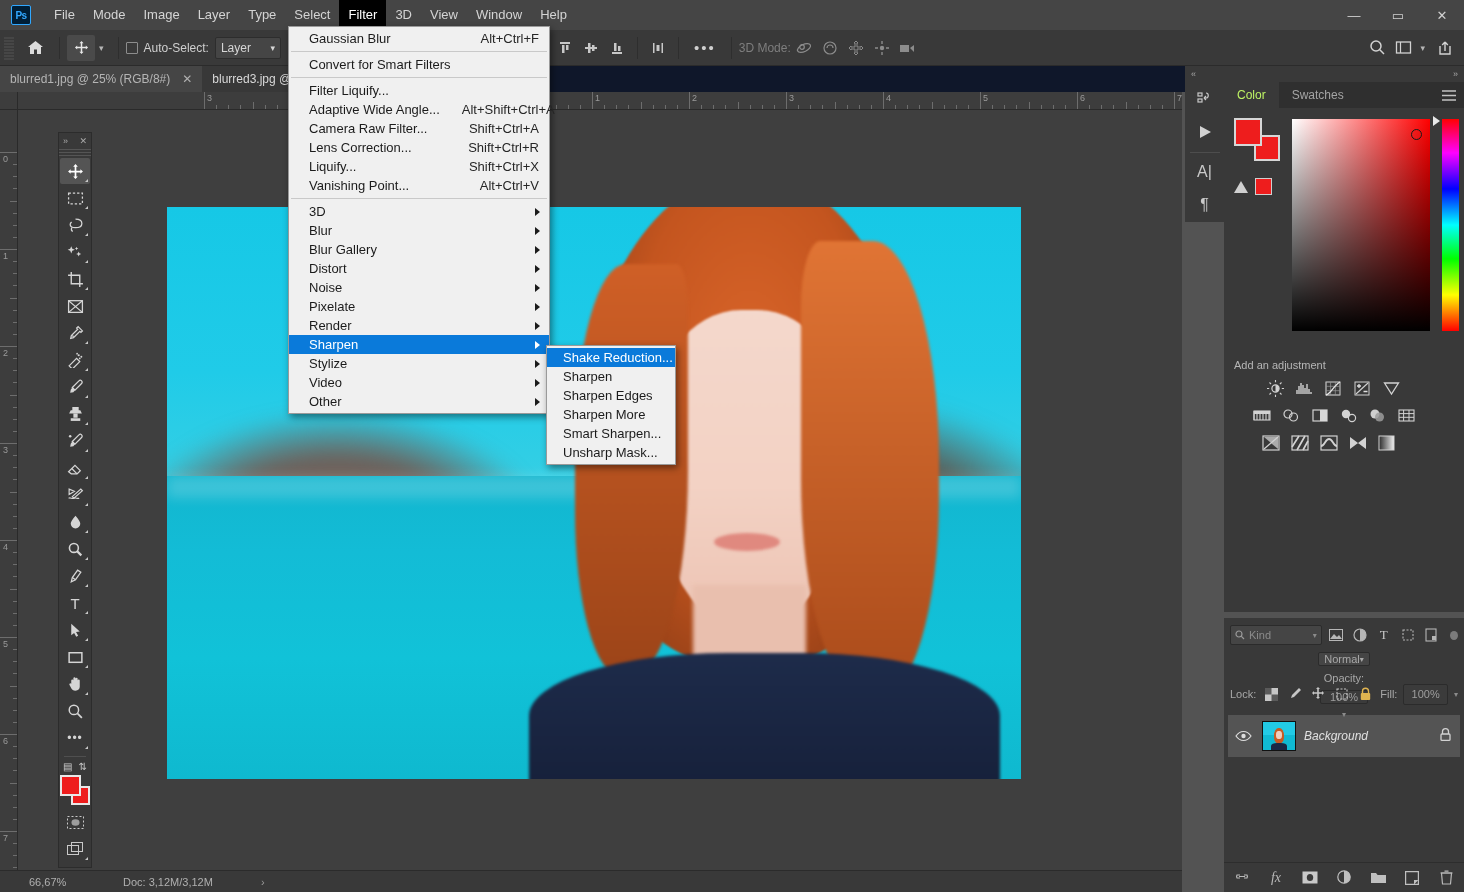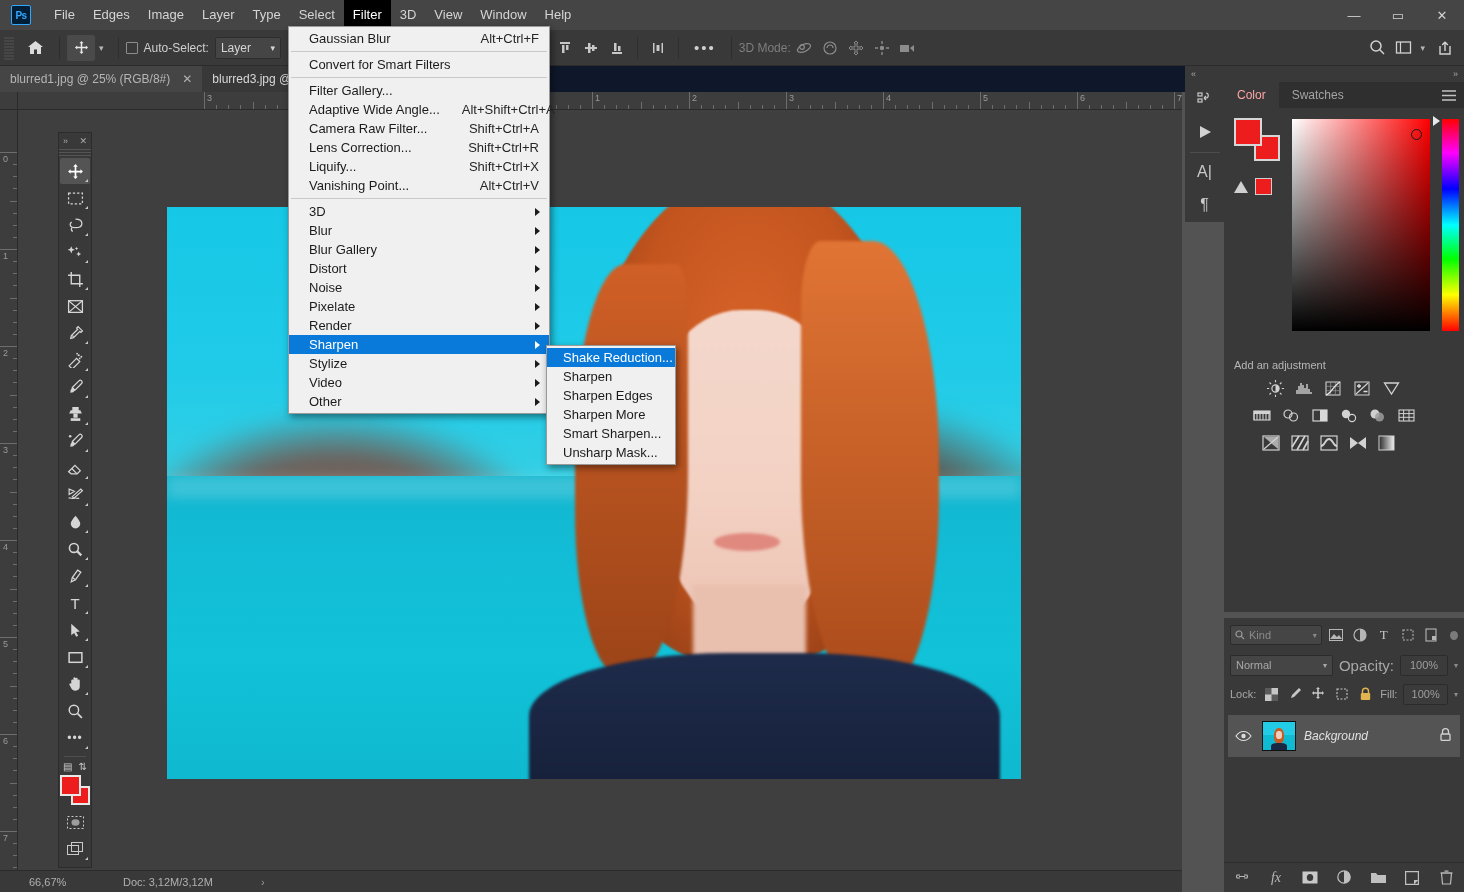--- a/index.html
+++ b/index.html
@@ -236,21 +236,21 @@
   }
   .rail-btn { width: 39px; height: 34px; display:flex; align-items:center; justify-content:center; color:#c9c9c9; }
   .rail-div { width: 30px; height: 1px; background: #4d4d4d; margin: 3px 0; }
 
   .panel { position: absolute; background: #393939; }
   .panel-tabs { display: flex; height: 26px; background: #2f2f2f; align-items: stretch; }
   .ptab {
     padding: 0 13px; display: flex; align-items: center; font-size: 12px;
     color: #a4a4a4; background: #2f2f2f;
   }
-  .ptab.active { background: #393939; color: #fca5a5; }
+  .ptab.active { background: #393939; color: #bef264; }
   .pmenu-btn { margin-left: auto; width: 30px; display: flex; align-items: center; justify-content: center; color: #c2c2c2; }
 
   .color-panel { right: 0; top: 82px; width: 240px; height: 268px; }
   .cp-body { position: relative; height: 242px; padding: 10px 0 0 10px; }
   .cp-sw { position: relative; width: 52px; height: 46px; }
   .cp-sw .b { position: absolute; right: 6px; bottom: 3px; width: 26px; height: 26px;
     background: #ee1d1d; border: 2px solid #d6d6d6; }
   .cp-sw .f { position: absolute; left: 0; top: 0; width: 28px; height: 28px;
     background: #ee1d1d; border: 2px solid #d6d6d6; }
   .cp-warn { display:flex; align-items:center; gap: 7px; margin-top: 14px; }
@@ -284,28 +284,28 @@
     display: flex; align-items: center; height: 26px; margin: 4px 6px 0 6px; gap: 4px;
   }
   .lp-search {
     width: 100px; height: 20px; background: #454545; border: 1px solid #2b2b2b; border-radius: 2px;
     display: flex; align-items: center; padding: 0 4px; gap: 4px;
     font-size: 11px; color: #8b8b8b;
   }
   .lp-fi { width: 22px; height: 20px; display:flex; align-items:center; justify-content:center; color:#b6b6b6; }
   .lp-toggle { width: 9px; height: 9px; border-radius: 50%; background: #7b7b7b; margin-left: 4px; }
   .lp-blend {
-    display: flex; align-items: center; height: 26px; margin: 4px 6px 0 6px; gap: 6px;
+    display: flex; align-items: center; height: 26px; margin: 4px 6px 0 6px; gap: 6px; flex-direction: column;
   }
   .lp-blend-sel {
     flex: 1; height: 21px; background: #454545; border: 1px solid #2b2b2b; border-radius: 2px;
     display: flex; align-items: center; justify-content: space-between; padding: 0 5px;
     font-size: 11px; color: #a8a8a8;
   }
-  .lp-opacity-l { font-size: 15px; color: #a8a8a8; }
+  .lp-opacity-l { font-size: 11px; color: #a8a8a8; }
   .lp-opacity-v {
     width: 48px; height: 21px; background: #3b3b3b; border: 1px solid #2b2b2b; border-radius: 2px;
     font-size: 11px; color: #9e9e9e; display: flex; align-items: center; justify-content: center;
   }
   .lp-lock { display: flex; align-items: center; height: 26px; margin: 3px 6px 0 6px; gap: 6px; }
   .lp-lock-l { font-size: 11px; color: #a8a8a8; }
   .lp-lock-i { width: 19px; height: 19px; display:flex;align-items:center;justify-content:center; color:#c6c6c6; }
   .layer-row {
     display: flex; align-items: center; height: 42px; margin: 8px 4px 0 4px;
     background: #545454; gap: 8px; padding: 0 8px 0 4px;
@@ -339,21 +339,21 @@
 </style>
 </head>
 <body>
 
 <div id="app">
 
   <div class="menubar">
     <div class="ps-logo">Ps</div>
     <div id="menu-items-host" style="display:flex;">
         <div class="menu-item">File</div>
-        <div class="menu-item">Edges</div>
+        <div class="menu-item">Mode</div>
         <div class="menu-item">Image</div>
         <div class="menu-item">Layer</div>
         <div class="menu-item">Type</div>
         <div class="menu-item">Select</div>
         <div class="menu-item active">Filter</div>
         <div class="menu-item">3D</div>
         <div class="menu-item">View</div>
         <div class="menu-item">Window</div>
         <div class="menu-item">Help</div>
       </div>
@@ -855,21 +855,21 @@
       <div class="dd-item">
         <span>Gaussian Blur</span>
         <span class="shortcut">Alt+Ctrl+F</span>
       </div>
       <div class="dd-sep"></div>
       <div class="dd-item">
         <span>Convert for Smart Filters</span>
       </div>
       <div class="dd-sep"></div>
       <div class="dd-item">
-        <span>Filter Gallery...</span>
+        <span>Filter Liquify...</span>
       </div>
       <div class="dd-item">
         <span>Adaptive Wide Angle...</span>
         <span class="shortcut">Alt+Shift+Ctrl+A</span>
       </div>
       <div class="dd-item">
         <span>Camera Raw Filter...</span>
         <span class="shortcut">Shift+Ctrl+A</span>
       </div>
       <div class="dd-item">

